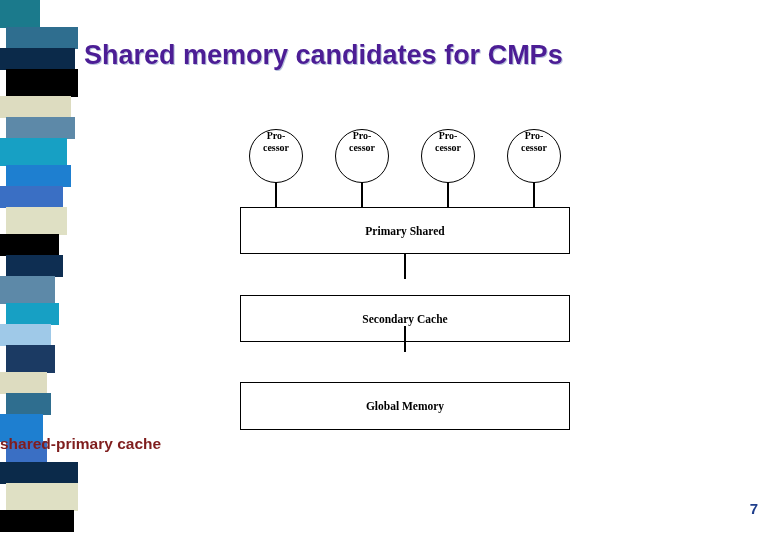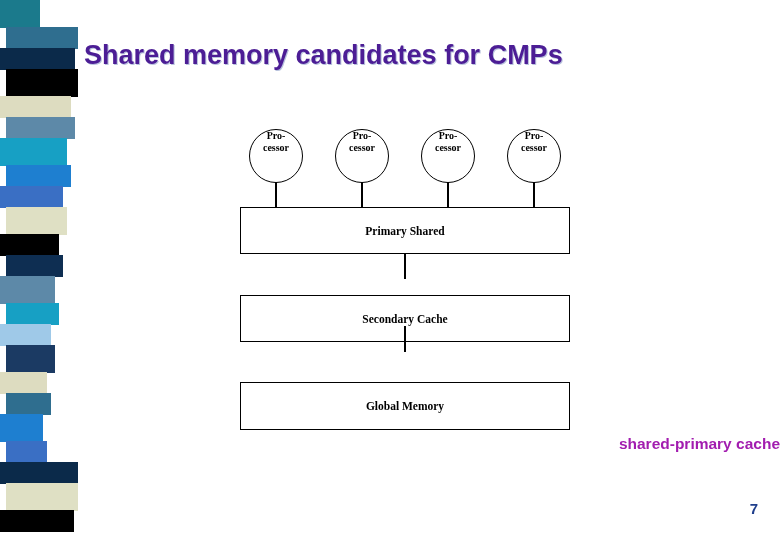--- a/index.html
+++ b/index.html
@@ -91,24 +91,24 @@
     font-weight: bold;
     font-size: 11.5px;
     color: #000;
   }
 
   #caption {
     position: absolute;
     left: 0;
     top: 435px;
     width: 780px;
-    text-align: right;
+    text-align: left;
     font-size: 15.5px;
     font-weight: bold;
-    color: #a21caf;
+    color: #7f1d1d;
     font-family: "Liberation Sans", sans-serif;
   }
 
   #page-number {
     position: absolute;
     right: 22px;
     bottom: 23px;
     font-size: 15px;
     font-weight: bold;
     color: #1F3E8C;

